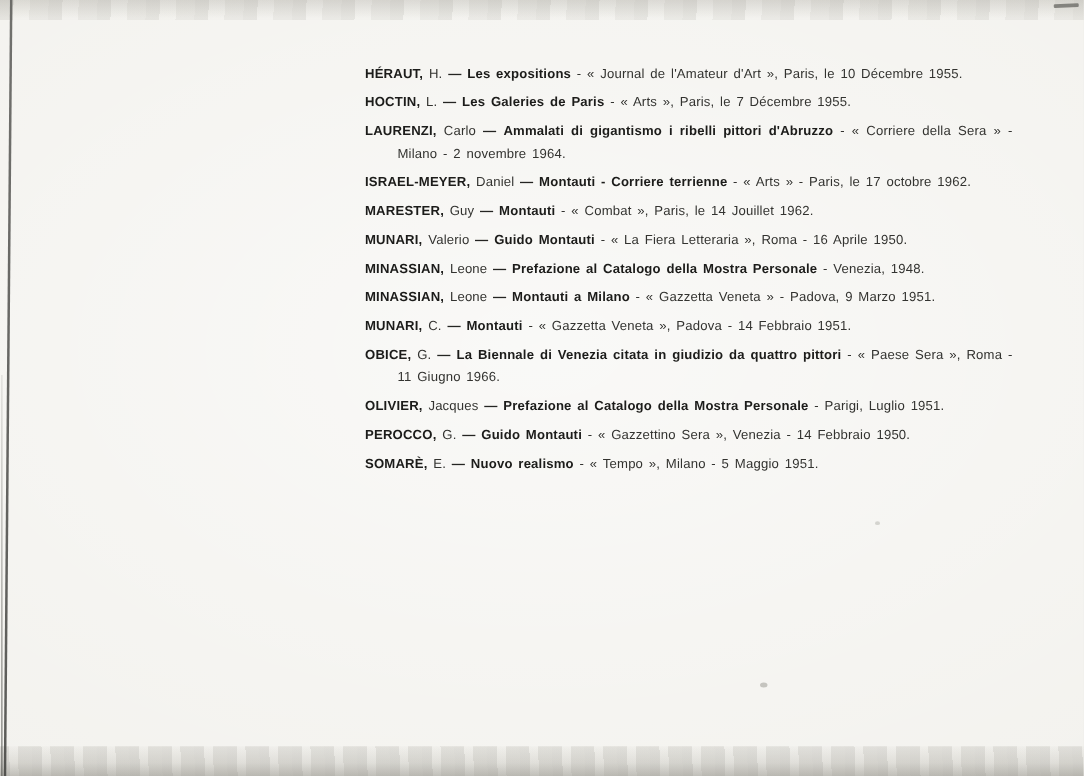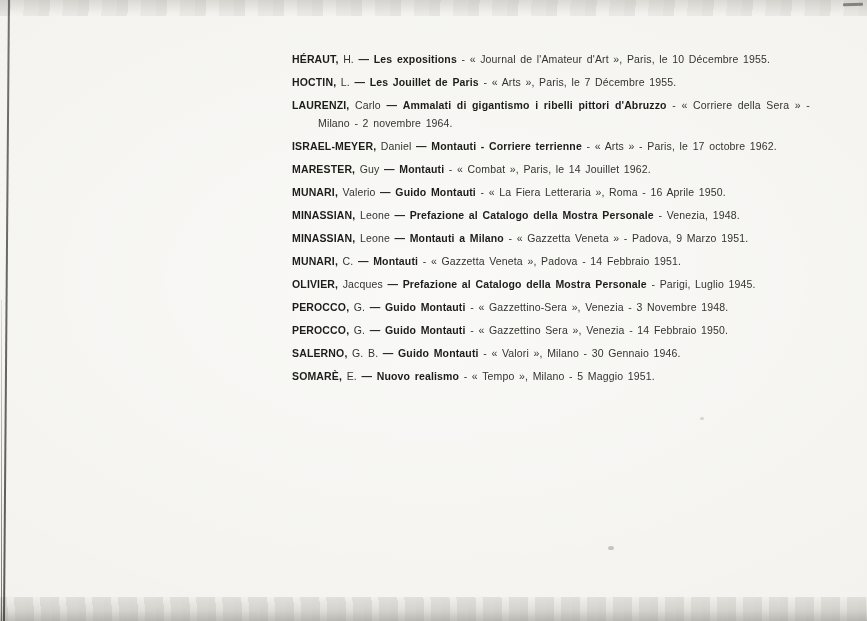--- a/index.html
+++ b/index.html
@@ -122,42 +122,41 @@
   <div class="bottom-band"></div>
   <div class="edge-line-main"></div>
   <div class="edge-line-outer"></div>
   <div class="corner-mark"></div>
   <div class="speck-1"></div>
   <div class="speck-2"></div>
 
   <div class="bib-list" id="bib-list">
   <p class="entry"><span class="surname">HÉRAUT,</span> <span class="given">H.</span> <span class="dash">—</span> <span class="title">Les expositions</span> <span class="rest">- « Journal de l'Amateur d'Art », Paris, le 10 Décembre 1955.</span></p>
 
-  <p class="entry"><span class="surname">HOCTIN,</span> <span class="given">L.</span> <span class="dash">—</span> <span class="title">Les Jouillet de Paris</span> <span class="rest">- « Arts », Paris, le 7 Décembre 1955.</span></p>
+  <p class="entry"><span class="surname">HOCTIN,</span> <span class="given">L.</span> <span class="dash">—</span> <span class="title">Les Galeries de Paris</span> <span class="rest">- « Arts », Paris, le 7 Décembre 1955.</span></p>
 
   <p class="entry"><span class="surname">LAURENZI,</span> <span class="given">Carlo</span> <span class="dash">—</span> <span class="title">Ammalati di gigantismo i ribelli pittori d'Abruzzo</span> <span class="rest">- « Corriere della Sera » - Milano - 2 novembre 1964.</span></p>
 
   <p class="entry"><span class="surname">ISRAEL-MEYER,</span> <span class="given">Daniel</span> <span class="dash">—</span> <span class="title">Montauti - Corriere terrienne</span> <span class="rest">- « Arts » - Paris, le 17 octobre 1962.</span></p>
 
 
   <p class="entry"><span class="surname">MARESTER,</span> <span class="given">Guy</span> <span class="dash">—</span> <span class="title">Montauti</span> <span class="rest">- « Combat », Paris, le 14 Jouillet 1962.</span></p>
 
   <p class="entry"><span class="surname">MUNARI,</span> <span class="given">Valerio</span> <span class="dash">—</span> <span class="title">Guido Montauti</span> <span class="rest">- « La Fiera Letteraria », Roma - 16 Aprile 1950.</span></p>
 
   <p class="entry"><span class="surname">MINASSIAN,</span> <span class="given">Leone</span> <span class="dash">—</span> <span class="title">Prefazione al Catalogo della Mostra Personale</span> <span class="rest">- Venezia, 1948.</span></p>
 
   <p class="entry"><span class="surname">MINASSIAN,</span> <span class="given">Leone</span> <span class="dash">—</span> <span class="title">Montauti a Milano</span> <span class="rest">- « Gazzetta Veneta » - Padova, 9 Marzo 1951.</span></p>
 
 
   <p class="entry"><span class="surname">MUNARI,</span> <span class="given">C.</span> <span class="dash">—</span> <span class="title">Montauti</span> <span class="rest">- « Gazzetta Veneta », Padova - 14 Febbraio 1951.</span></p>
 
+  <p class="entry"><span class="surname">OBICE,</span> <span class="given">G.</span> <span class="dash">—</span> <span class="title">La Biennale di Venezia citata in giudizio da quattro pittori</span> <span class="rest">- « Paese Sera », Roma - 11 Giugno 1966.</span></p>
 
-  <p class="entry"><span class="surname">OLIVIER,</span> <span class="given">Jacques</span> <span class="dash">—</span> <span class="title">Prefazione al Catalogo della Mostra Personale</span> <span class="rest">- Parigi, Luglio 1945.</span></p>
+  <p class="entry"><span class="surname">OLIVIER,</span> <span class="given">Jacques</span> <span class="dash">—</span> <span class="title">Prefazione al Catalogo della Mostra Personale</span> <span class="rest">- Parigi, Luglio 1951.</span></p>
 
-  <p class="entry"><span class="surname">PEROCCO,</span> <span class="given">G.</span> <span class="dash">—</span> <span class="title">Guido Montauti</span> <span class="rest">- « Gazzettino-Sera », Venezia - 3 Novembre 1948.</span></p>
 
   <p class="entry"><span class="surname">PEROCCO,</span> <span class="given">G.</span> <span class="dash">—</span> <span class="title">Guido Montauti</span> <span class="rest">- « Gazzettino Sera », Venezia - 14 Febbraio 1950.</span></p>
 
-  <p class="entry"><span class="surname">SALERNO,</span> <span class="given">G. B.</span> <span class="dash">—</span> <span class="title">Guido Montauti</span> <span class="rest">- « Valori », Milano - 30 Gennaio 1946.</span></p>
 
   <p class="entry"><span class="surname">SOMARÈ,</span> <span class="given">E.</span> <span class="dash">—</span> <span class="title">Nuovo realismo</span> <span class="rest">- « Tempo », Milano - 5 Maggio 1951.</span></p>
 </div>
 </div>
 
 </body></html>

